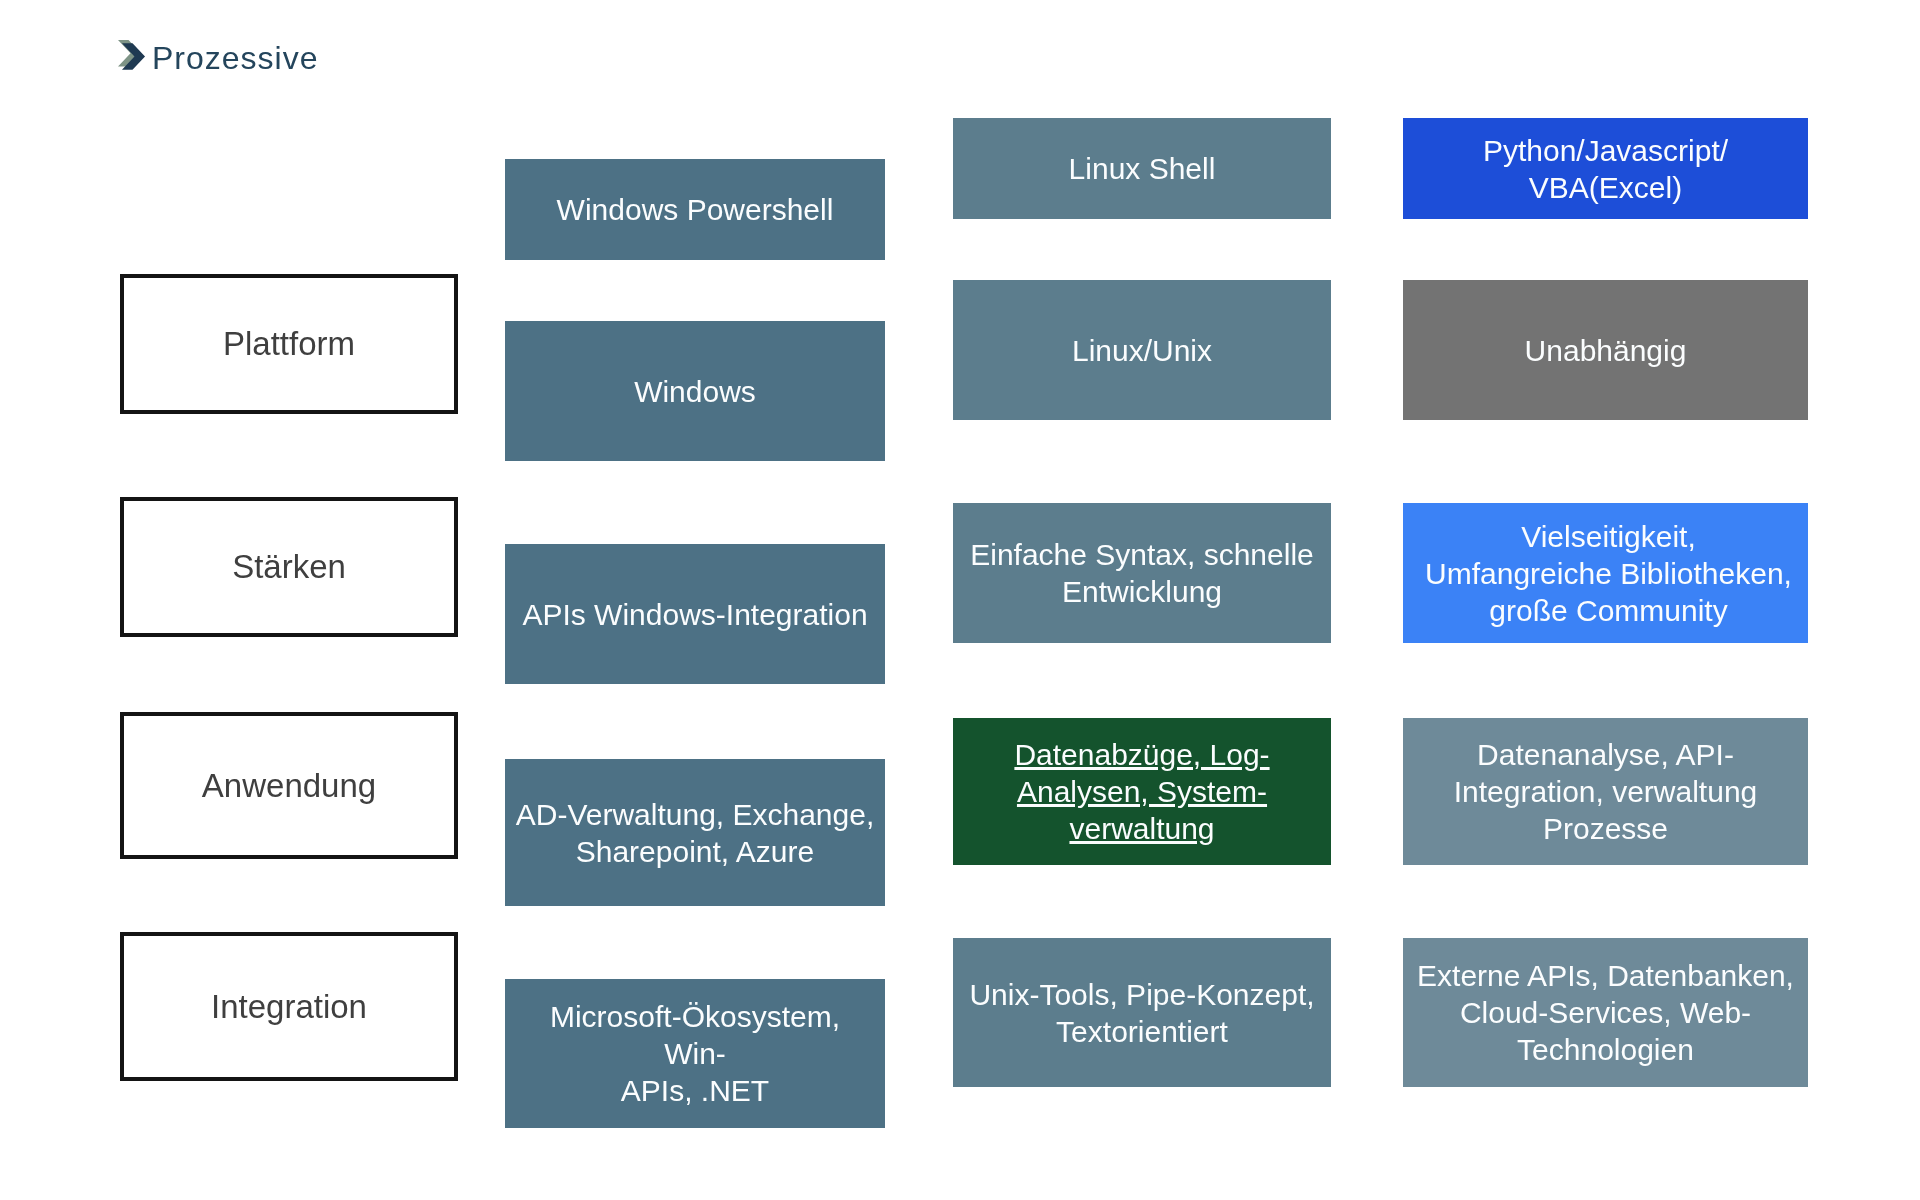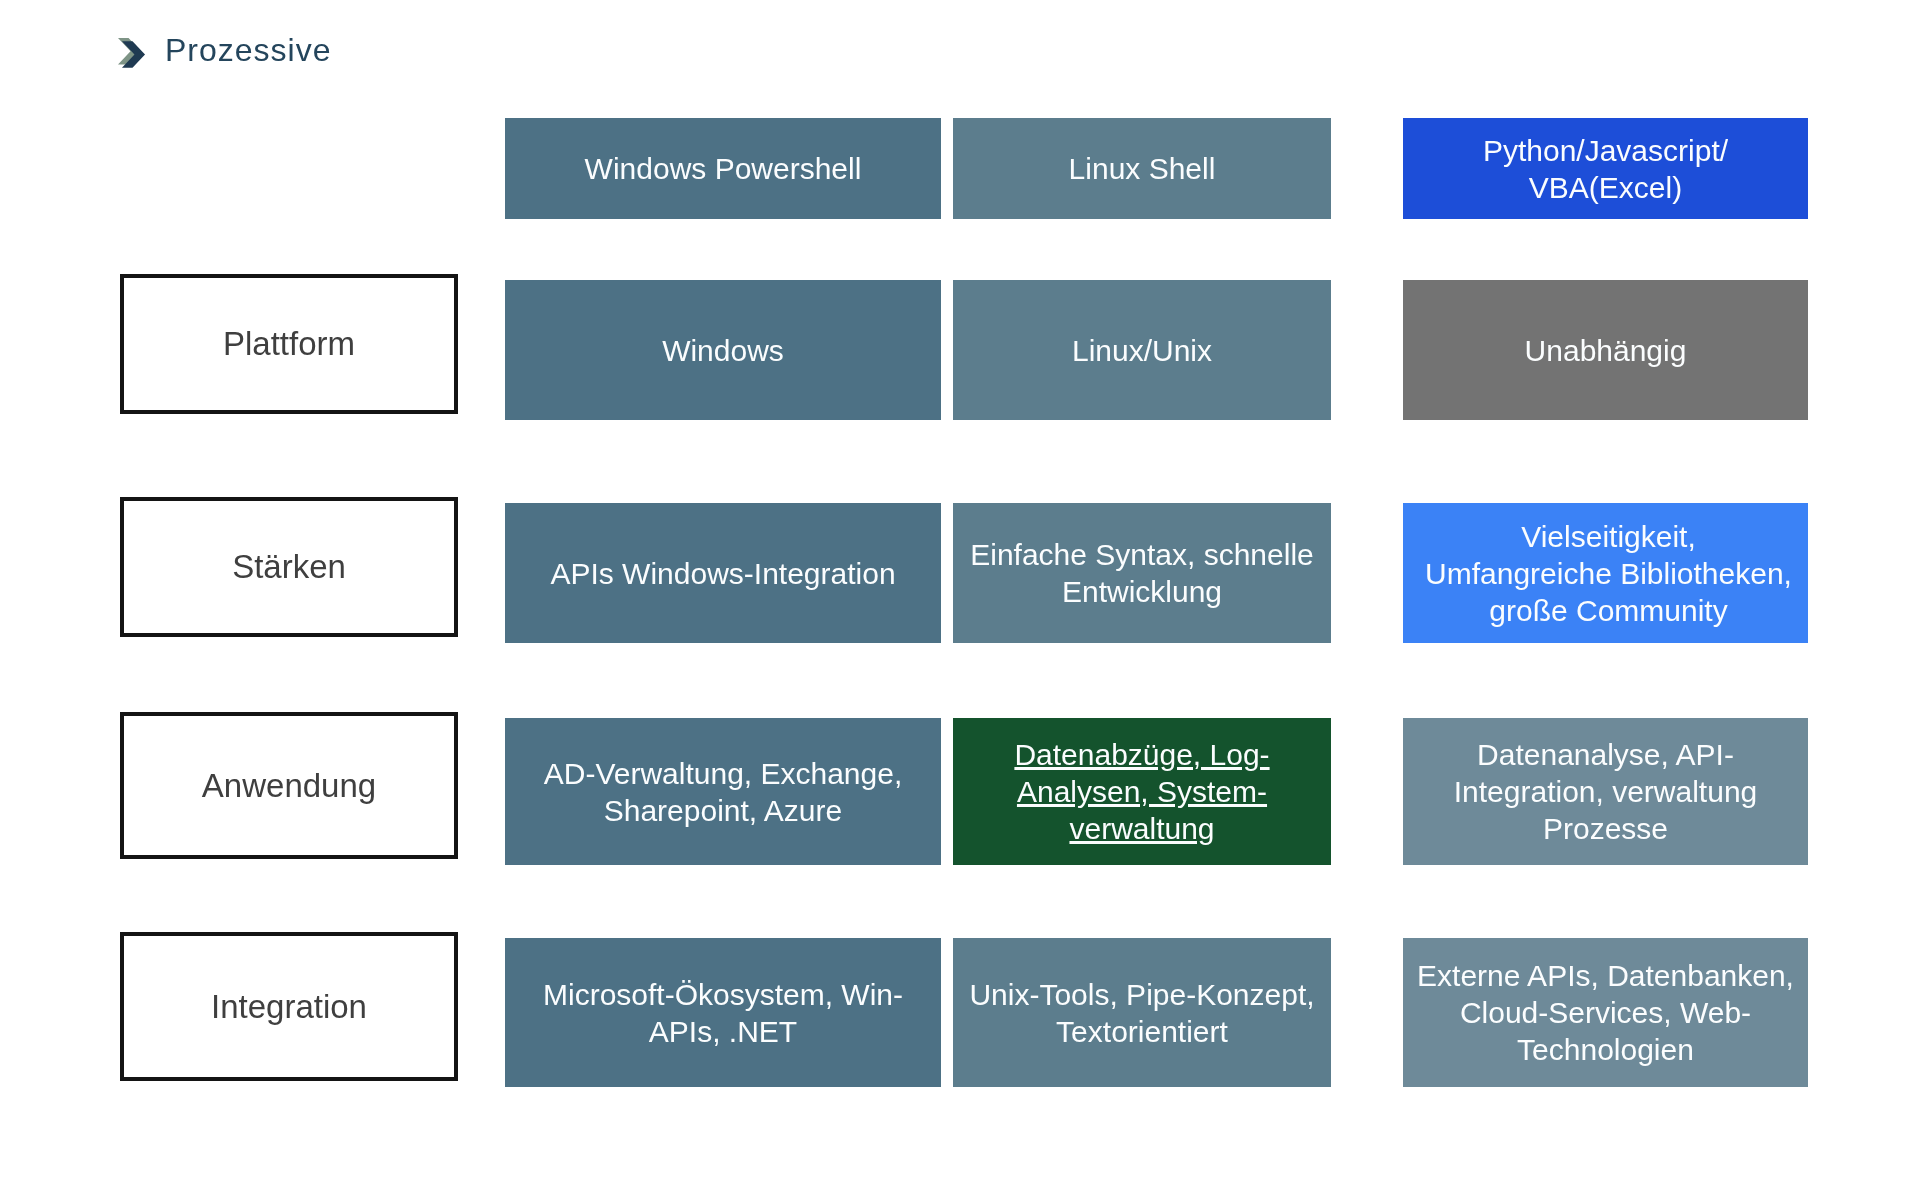--- a/index.html
+++ b/index.html
@@ -6,22 +6,22 @@
   body {
     width: 1920px; height: 1200px;
     background: #ffffff;
     font-family: "Liberation Sans", sans-serif;
     position: relative;
     overflow: hidden;
   }
 
   
   .brand {
-    position: absolute; left: 118px; top: 32px;
-    display: flex; align-items: flex-end; gap: 18px;
+    position: absolute; left: 118px; top: 40px;
+    display: flex; align-items: flex-start; gap: 5px;
   }
   .brand-icon { display: block; }
   .brand-name {
     font-size: 32px; letter-spacing: 1px; font-weight: 400;
   }
 
   
   .cell {
     position: absolute;
     box-sizing: border-box;
@@ -39,21 +39,21 @@
     text-align: center;
     background: #ffffff;
     border: 4px solid #141414;
     color: #3f3f3f;
     font-size: 33px;
     transform: translateY(-6px);
   }
 
   
   .cl { left: 120px;  width: 338px; }
-  .c1 { left: 505px;  width: 436px; }
+  .c1 { left: 505px;  width: 380px; margin-top: 41px; }
   .c2 { left: 953px;  width: 378px; }
   .c3 { left: 1403px; width: 405px; }
 
   
   .rh { top: 118px; height: 101px; }
   .r0 { top: 280px; height: 140px; }
   .r1 { top: 503px; height: 140px; }
   .r2 { top: 718px; height: 147px; }
   .r3 { top: 938px; height: 149px; }
 </style>

